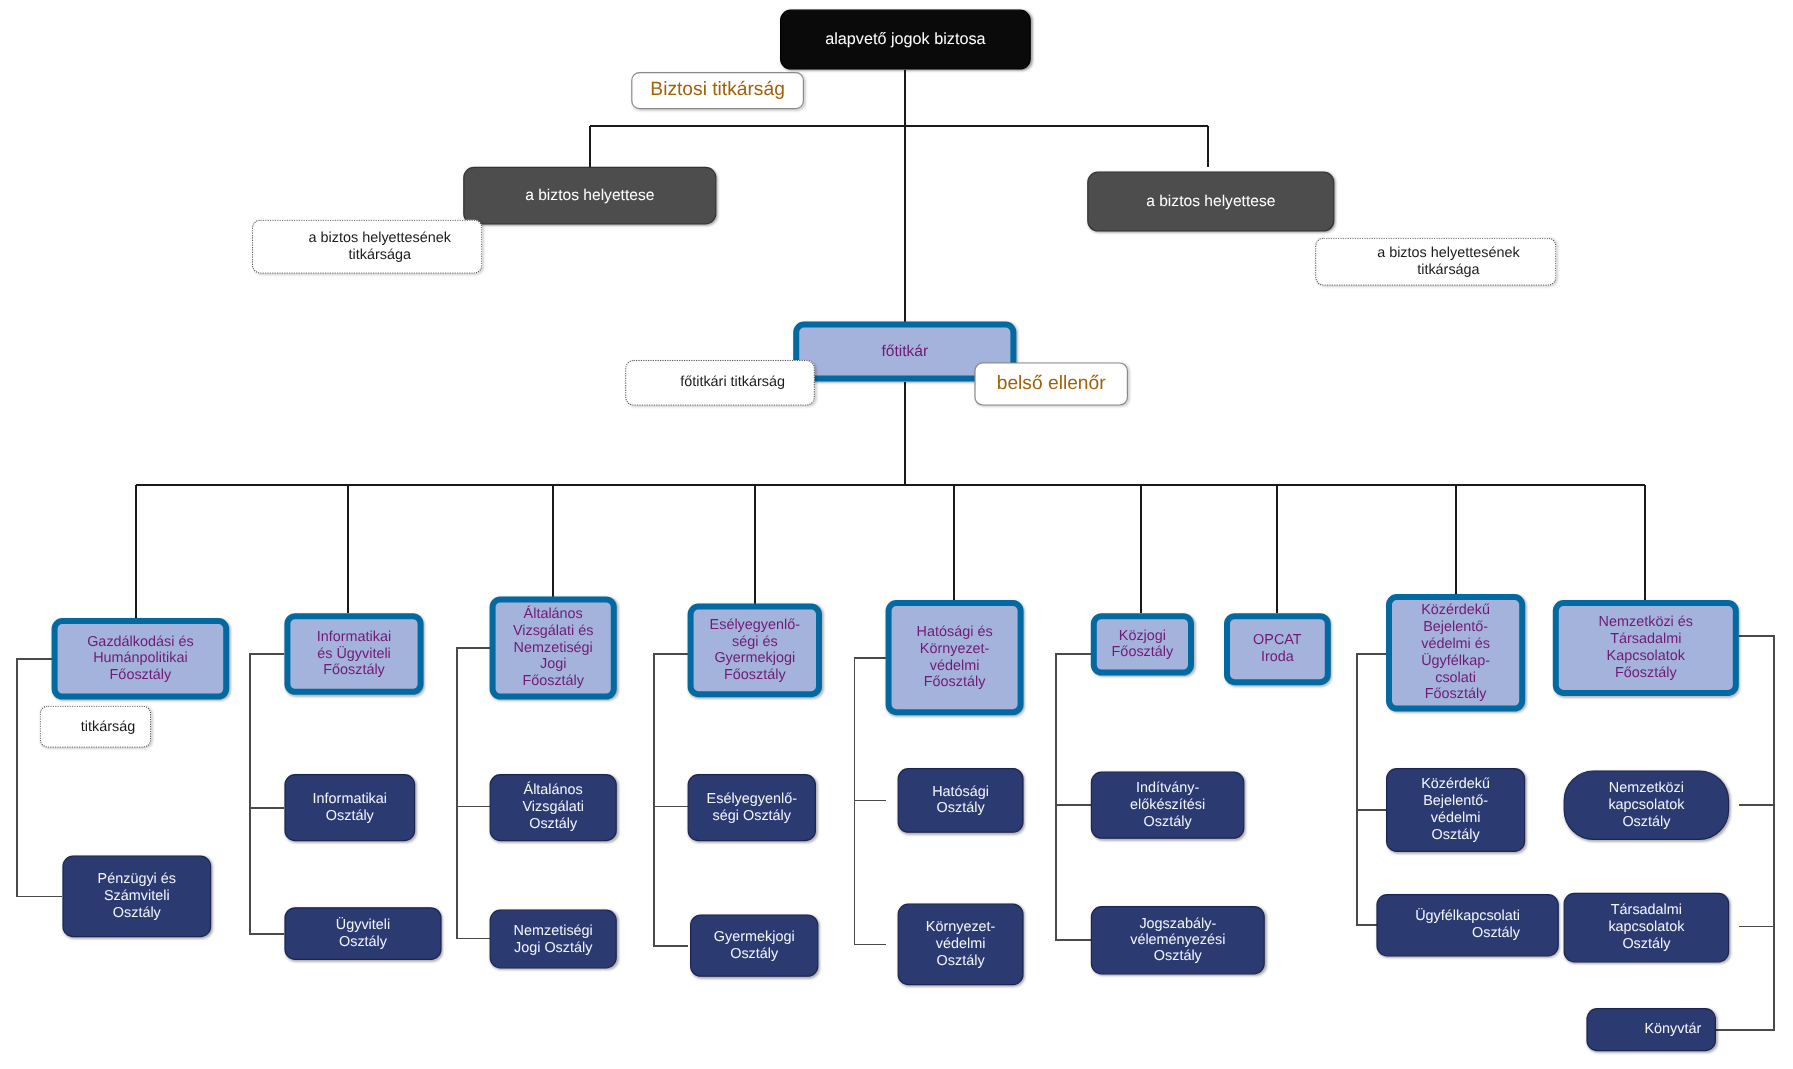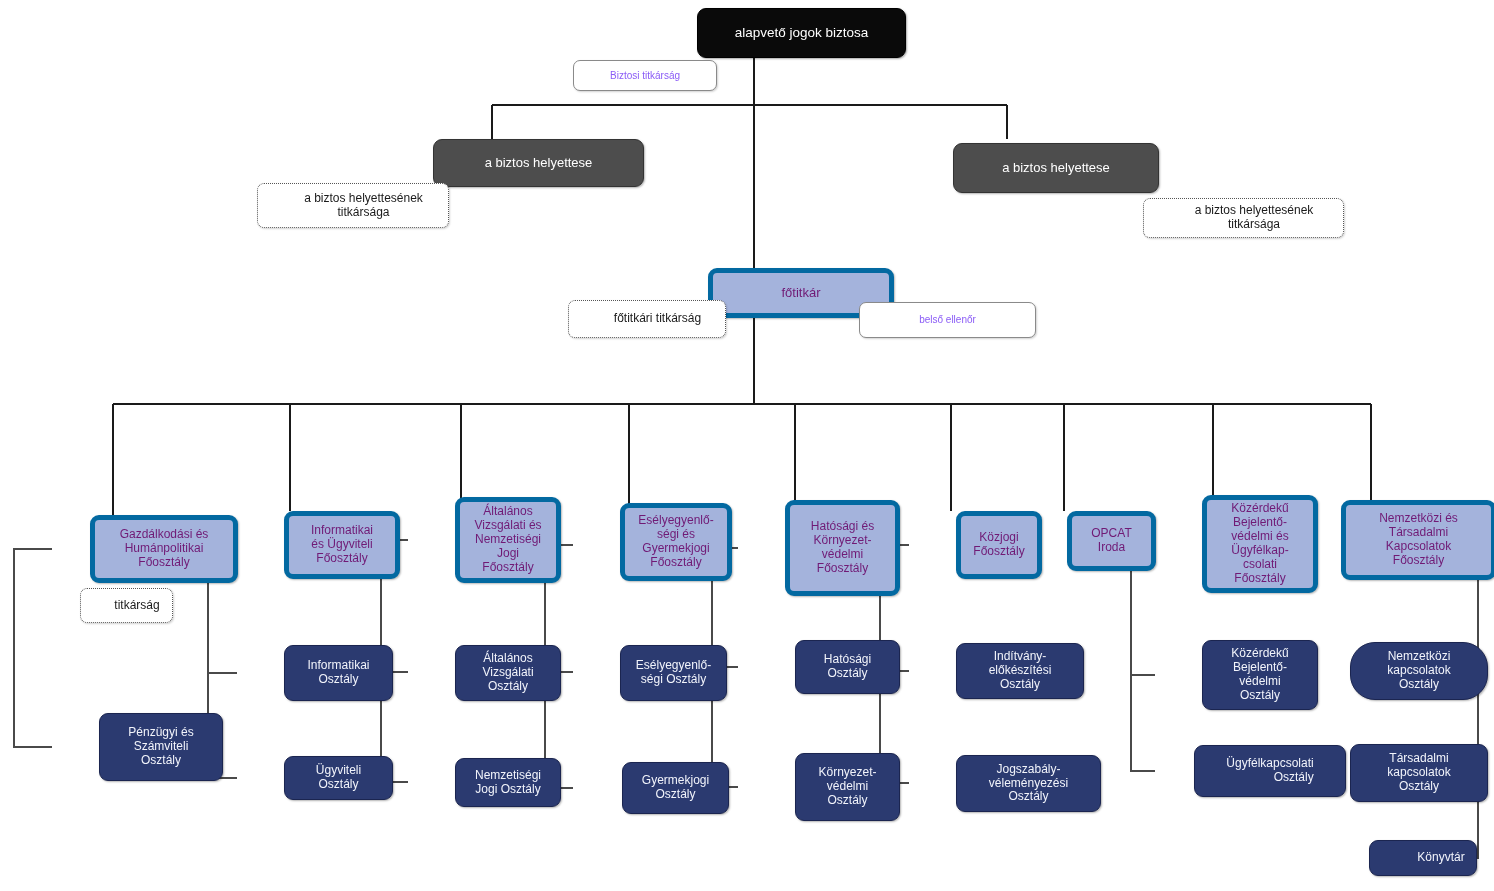--- a/index.html
+++ b/index.html
@@ -11,21 +11,20 @@
     overflow:hidden;
   }
   #chart{position:absolute;left:0;top:0;width:1494px;height:891px;}
   .node{
     position:absolute;
     box-sizing:border-box;
     display:flex;align-items:center;justify-content:center;
     text-align:center;
     line-height:1.16;
     z-index:5;
-    margin-left:47px;
   }
   .node span{display:block;padding:0 4px;white-space:pre-line;}
 
   
   .v-black{
     background:#0a0a0a;color:#ffffff;
     border:1px solid #000000;border-radius:9px;
     font-size:13.5px;
     box-shadow:1px 1px 2px rgba(0,0,0,.35);
   }
@@ -36,23 +35,23 @@
     box-shadow:1px 1px 2px rgba(0,0,0,.3);
   }
   .v-white{
     background:#ffffff;color:#1a1a1a;
     border:1px dotted #555555;border-radius:7px;
     font-size:12px;
     box-shadow:1px 1px 2px rgba(0,0,0,.18);
     padding-left:21px;
   }
   .v-white-solid{
-    background:#ffffff;color:#8b5cf6;
+    background:#ffffff;color:#a16207;
     border:1px solid #8a8a8a;border-radius:7px;
-    font-size:10px;
+    font-size:16px;
     box-shadow:1px 1px 2px rgba(0,0,0,.18);
   }
   .v-lightblue{
     background:#a4b3dc;color:#701a75;
     border:5px solid #0369a1;border-radius:9px;
     font-size:12px;
     box-shadow:1px 1px 2px rgba(0,0,0,.28);
   }
   .v-darkblue{
     background:#2b3a70;color:#f2f4fb;
@@ -146,21 +145,21 @@
   </div>
 
   <div class="node v-lightblue" style="left:661px;top:268px;width:186px;height:50px;font-size:13px;">
     <span>főtitkár</span>
   </div>
 
   <div class="node v-white" style="left:521px;top:300px;width:158px;height:38px;z-index:6;">
     <span>főtitkári titkárság</span>
   </div>
 
-  <div class="node v-white-solid" style="left:812px;top:302px;width:177px;height:36px;z-index:6;">
+  <div class="node v-white-solid" style="left:812px;top:302px;width:128px;height:36px;z-index:6;">
     <span>belső ellenőr</span>
   </div>
 
   <div class="node v-lightblue" style="left:43px;top:515px;width:148px;height:68px;">
     <span>Gazdálkodási és
 Humánpolitikai
 Főosztály</span>
   </div>
   <div class="node v-white" style="left:33px;top:588px;width:93px;height:35px;z-index:6;">
     <span>titkárság</span>
@@ -173,21 +172,21 @@
 
   <div class="node v-lightblue" style="left:237px;top:511px;width:116px;height:68px;">
     <span>Informatikai
 és Ügyviteli
 Főosztály</span>
   </div>
   <div class="node v-darkblue" style="left:237px;top:645px;width:109px;height:56px;">
     <span>Informatikai
 Osztály</span>
   </div>
-  <div class="node v-darkblue" style="left:237px;top:756px;width:109px;height:44px;">
+  <div class="node v-darkblue" style="left:237px;top:756px;width:131px;height:44px;">
     <span>Ügyviteli
 Osztály</span>
   </div>
 
   <div class="node v-lightblue" style="left:408px;top:497px;width:106px;height:86px;">
     <span>Általános
 Vizsgálati és
 Nemzetiségi
 Jogi
 Főosztály</span>
@@ -226,21 +225,21 @@
   <div class="node v-darkblue" style="left:748px;top:640px;width:105px;height:54px;">
     <span>Hatósági
 Osztály</span>
   </div>
   <div class="node v-darkblue" style="left:748px;top:753px;width:105px;height:68px;">
     <span>Környezet-
 védelmi
 Osztály</span>
   </div>
 
-  <div class="node v-lightblue" style="left:909px;top:511px;width:86px;height:68px;">
+  <div class="node v-lightblue" style="left:909px;top:511px;width:86px;height:52px;">
     <span>Közjogi
 Főosztály</span>
   </div>
   <div class="node v-darkblue" style="left:909px;top:643px;width:128px;height:56px;justify-content:center;">
     <span>Indítvány-
 előkészítési
 Osztály</span>
   </div>
   <div class="node v-darkblue" style="left:909px;top:755px;width:145px;height:57px;">
     <span>Jogszabály-

